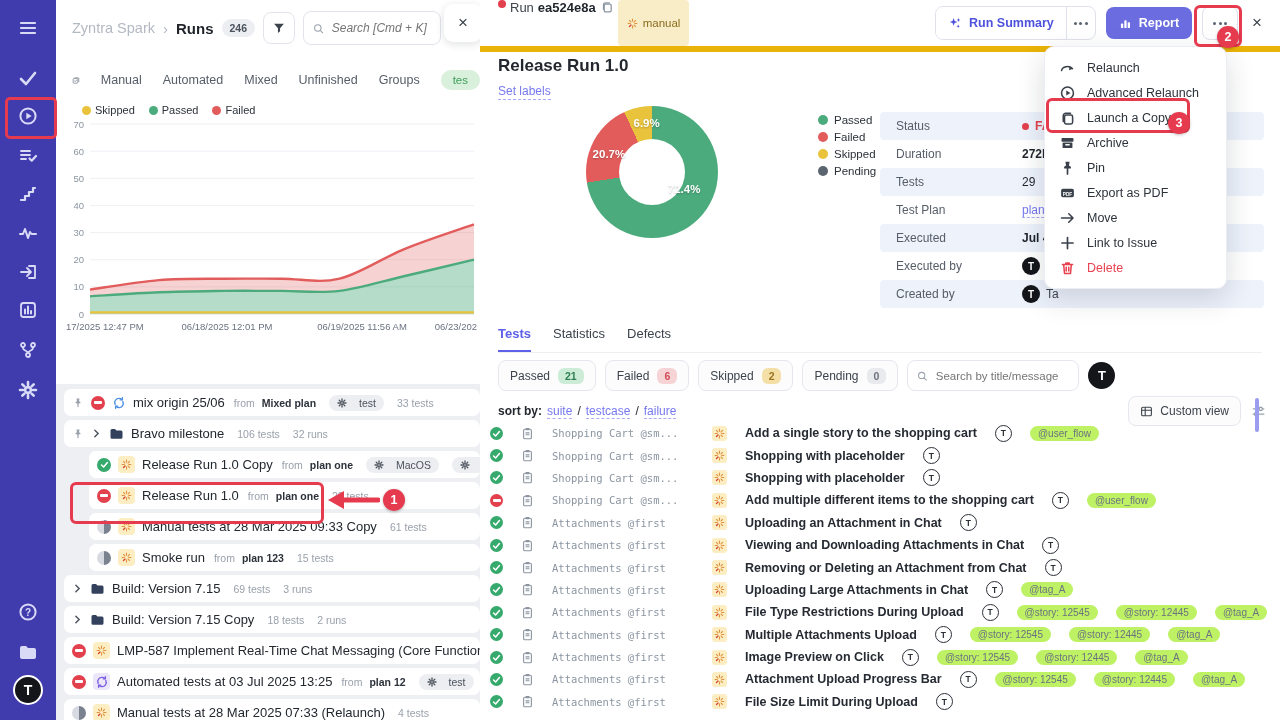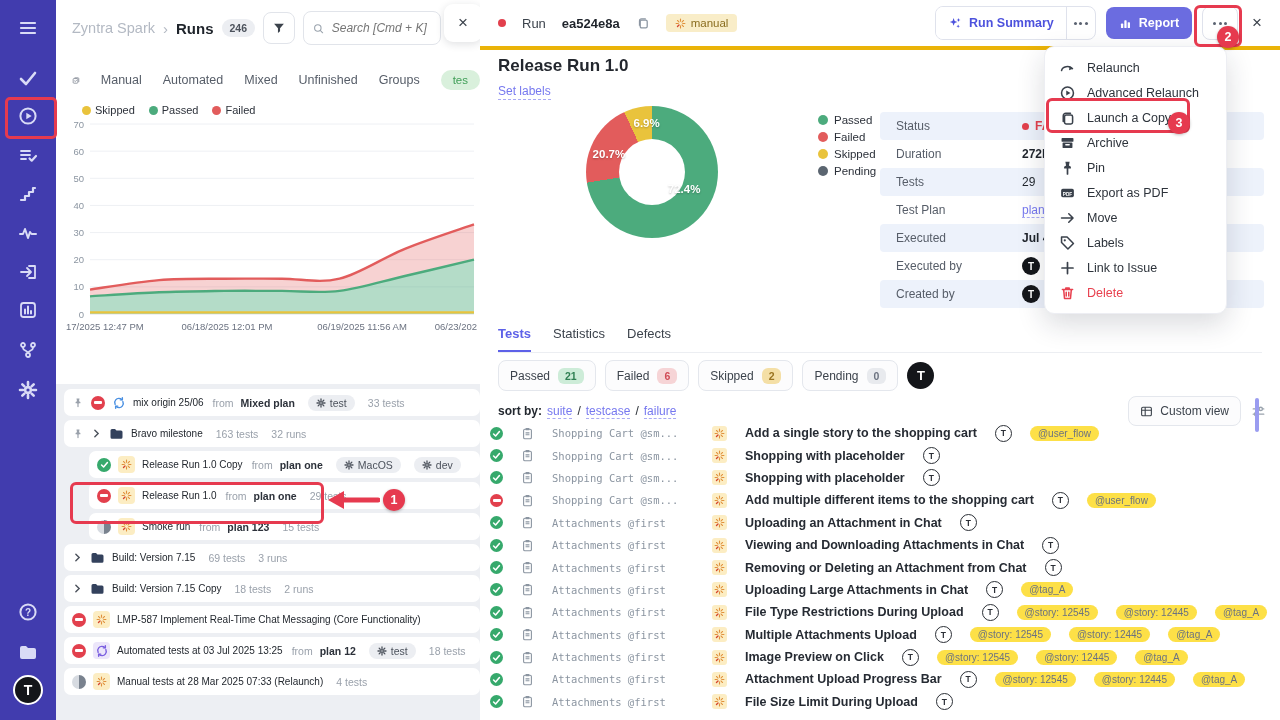--- a/index.html
+++ b/index.html
@@ -24,36 +24,36 @@
   .lp-close{position:absolute;left:388px;top:4px;width:38px;height:38px;background:#fff;border-radius:9px;box-shadow:0 2px 8px rgba(30,34,50,.14);display:flex;align-items:center;justify-content:center;font-size:17px;color:#3c434c;cursor:pointer;z-index:4;}
   .lp-tabs{position:absolute;top:64px;left:16px;right:0;height:32px;display:flex;align-items:center;gap:21px;color:#565d68;font-size:12.5px;white-space:nowrap;}
   .lp-tab{cursor:pointer;}
   .tes-chip{background:#d9f0dc;color:#3f9e57;border-radius:10px;padding:4px 12px;font-size:11.5px;cursor:pointer;}
   .lp-chart{position:absolute;top:100px;left:8px;width:414px;height:250px;}
   .lp-legend{display:flex;gap:14px;align-items:center;padding:4px 0 2px 18px;font-size:11px;color:#2c313a;}
   .lp-legend .dot{width:9px;height:9px;border-radius:50%;display:inline-block;margin-right:4px;vertical-align:-1px;}
   .lp-runs{position:absolute;top:384px;bottom:0;left:0;right:0;background:#edeff3;padding:5px 0 0 8px;overflow:hidden;}
   .run-row{height:27px;margin-bottom:4px;background:#fff;border-radius:7px;display:flex;align-items:center;gap:7px;padding:0 8px;white-space:nowrap;overflow:hidden;font-size:13px;color:#23282f;cursor:pointer;position:relative;}
   .run-row.child{margin-left:25px;}
-  .run-title{font-weight:normal;color:#23282f;font-size:10px;}
+  .run-title{font-weight:normal;color:#23282f;font-size:13px;}
   .run-from{color:#9aa1ab;font-size:10.5px;margin-left:2px;}
   .run-plan{color:#2c313a;font-size:10.5px;font-weight:bold;}
   .run-meta{color:#9aa1ab;font-size:10.5px;margin-left:6px;}
-  .gear-chip{background:#eceef2;color:#4c525c;font-size:10.5px;border-radius:9px;padding:2px 8px;display:inline-flex;align-items:center;gap:4px;margin-left:6px;}
+  .gear-chip{background:#eceef2;color:#4c525c;font-size:10.5px;border-radius:9px;padding:2px 8px;display:inline-flex;align-items:center;gap:12px;margin-left:6px;}
   .mini-chip{width:17px;height:17px;border-radius:4px;display:flex;align-items:center;justify-content:center;flex:0 0 auto;}
   .chip-manual{background:#fcedc3;}
   .chip-auto{background:#ece6fa;}
   .st-dot{width:14px;height:14px;border-radius:50%;flex:0 0 auto;display:flex;align-items:center;justify-content:center;}
   .st-failed{background:#e2404d;}
   .st-failed::after{content:"";width:8px;height:2.5px;background:#fff;border-radius:1px;}
   .st-passed{background:#36a96c;}
   .st-partial{background:conic-gradient(#79828e 0 50%, #d7dbe1 0 100%);}
   
   .right-panel{position:absolute;left:480px;top:0;width:800px;height:720px;background:#fff;}
-  .rp-topbar{position:absolute;top:0;left:0;right:0;height:46px;border-bottom:4px solid #eab308;display:flex;align-items:center;padding:0 18px;gap:16px;}
+  .rp-topbar{position:absolute;top:0;left:0;right:0;height:46px;border-bottom:6px solid #eab308;display:flex;padding:0 18px;gap:4px;}
   .run-dot{width:8px;height:8px;border-radius:50%;background:#e2404d;flex:0 0 auto;}
   .run-lbl{font-size:13px;color:#3c434c;}
   .run-id{font-size:13px;font-weight:bold;color:#1f242b;}
   .badge-manual{background:#f9edc8;border-radius:4px;padding:3px 9px;display:inline-flex;align-items:center;gap:5px;font-size:11.5px;color:#8a6d1f;}
   .rp-actions{margin-left:auto;display:flex;align-items:center;gap:10px;}
   .btn-group{display:flex;border:1px solid #dfe2ec;border-radius:8px;overflow:hidden;height:32px;}
   .btn-summary{display:flex;align-items:center;gap:7px;padding:0 12px;color:#4d52dd;font-size:12.5px;font-weight:bold;background:#fff;cursor:pointer;}
   .btn-group .seg-more{display:flex;align-items:center;justify-content:center;width:28px;border-left:1px solid #dfe2ec;cursor:pointer;}
   .btn-report{height:32px;background:#6b6ce0;color:#fff;border-radius:8px;display:flex;align-items:center;gap:7px;padding:0 13px;font-size:12.5px;font-weight:bold;cursor:pointer;}
   .btn-more{width:34px;height:32px;border:1px solid #dfe2ec;border-radius:8px;display:flex;align-items:center;justify-content:center;background:#fff;cursor:pointer;}
@@ -100,21 +100,21 @@
   .sort-right{margin-left:auto;display:flex;align-items:center;gap:10px;}
   .btn-custom{height:28px;border:1px solid #e4e7ed;border-radius:8px;background:#fcfcfd;display:flex;align-items:center;gap:7px;padding:0 11px;font-size:12px;color:#3c434c;cursor:pointer;}
   
   .rp-tests{position:absolute;left:10px;top:422px;right:4px;bottom:0;overflow:hidden;}
   .t-row{height:22.4px;display:flex;align-items:center;gap:18px;white-space:nowrap;overflow:hidden;cursor:pointer;}
   .t-status{width:13px;height:13px;border-radius:50%;flex:0 0 auto;display:flex;align-items:center;justify-content:center;}
   .t-suite{font-family:"DejaVu Sans Mono",monospace;font-size:10.5px;color:#8b95a1;width:142px;flex:0 0 auto;overflow:hidden;}
   .t-chip{width:15px;height:15px;border-radius:3px;background:#fcedc3;display:flex;align-items:center;justify-content:center;flex:0 0 auto;}
   .t-title{font-size:12.5px;color:#262b33;font-weight:bold;}
   .t-avatar{width:15px;height:15px;border-radius:50%;border:1.5px solid #2b2f36;color:#2b2f36;font-size:8.5px;font-weight:bold;display:flex;align-items:center;justify-content:center;flex:0 0 auto;}
-  .t-tag{background:#fde047;color:#6b7280;font-size:10px;border-radius:8px;padding:2px 8px;flex:0 0 auto;}
+  .t-tag{background:#bef264;color:#6b7280;font-size:10px;border-radius:8px;padding:2px 8px;flex:0 0 auto;}
   
   .menu{position:absolute;left:1044px;top:46px;width:181px;background:#fff;border:1px solid #edeef3;border-radius:10px;box-shadow:0 10px 28px rgba(25,30,50,.16);padding:8px 0;z-index:20;}
   .menu-item{height:25px;display:flex;align-items:center;gap:11px;padding:0 14px;font-size:12.5px;color:#2d333b;cursor:pointer;}
   .menu-item .mi{width:17px;display:flex;justify-content:center;color:#3a414b;}
   .menu-item.danger{color:#e8414f;}
   .menu-item.danger .mi{color:#e8414f;}
   
   .ann-box{position:absolute;border:3px solid #e63a4f;border-radius:6px;z-index:30;pointer-events:none;}
   .ann-badge{position:absolute;width:22px;height:22px;border-radius:50%;background:#e63a4f;color:#fff;font-size:12.5px;font-weight:bold;display:flex;align-items:center;justify-content:center;z-index:31;box-shadow:0 1px 3px rgba(0,0,0,.25);}
   .scrollbar-thumb{position:absolute;left:1255px;top:398px;width:4px;height:34px;background:#9a9cf0;border-radius:2px;z-index:2;}
@@ -319,21 +319,21 @@
           <svg width="11" height="11" viewBox="0 0 20 20" fill="none" stroke="#4c525c" stroke-width="2.6" stroke-linecap="round">
             <path d="M7 4l6 6-6 6"></path>
           </svg>
         </span>
         <span style="display: flex;">
           <svg width="15" height="15" viewBox="0 0 20 20">
             <path d="M2 6a2 2 0 0 1 2-2h4l2 2h6a2 2 0 0 1 2 2v7a2 2 0 0 1-2 2H4a2 2 0 0 1-2-2z" fill="#33415c"></path>
           </svg>
         </span>
         <span class="run-title">Bravo milestone</span>
-        <span class="run-meta">163 tests</span>
+        <span class="run-meta">106 tests</span>
         <span class="run-meta">32 runs</span>
       </div>
       <div class="run-row child">
         <span class="st-dot st-passed">
           <svg width="9" height="9" viewBox="0 0 20 20" fill="none" stroke="#fff" stroke-width="3.4" stroke-linecap="round" stroke-linejoin="round">
             <path d="M3.5 11l4.5 4.5L16.5 5.5"></path>
           </svg>
         </span>
         <span class="mini-chip chip-manual">
           <svg width="11" height="11" viewBox="0 0 20 20">
@@ -374,20 +374,33 @@
             <g stroke="#e0913c" stroke-width="2" stroke-linecap="round">
               <path d="M10 2v4M10 14v4M2 10h4M14 10h4M4.5 4.5l2.8 2.8M12.7 12.7l2.8 2.8M15.5 4.5l-2.8 2.8"></path>
             </g>
             <path d="M7.3 12.7l-2.8 2.8" stroke="#d4452e" stroke-width="2.4" stroke-linecap="round"></path>
           </svg>
         </span>
         <span class="run-title">Release Run 1.0</span>
         <span class="run-from">from</span>
         <span class="run-plan">plan one</span>
         <span class="run-meta">29 tests</span>
+      </div>
+      <div class="run-row child">
+        <span class="st-dot st-partial"></span>
+        <span class="mini-chip chip-manual">
+          <svg width="11" height="11" viewBox="0 0 20 20">
+            <g stroke="#e0913c" stroke-width="2" stroke-linecap="round">
+              <path d="M10 2v4M10 14v4M2 10h4M14 10h4M4.5 4.5l2.8 2.8M12.7 12.7l2.8 2.8M15.5 4.5l-2.8 2.8"></path>
+            </g>
+            <path d="M7.3 12.7l-2.8 2.8" stroke="#d4452e" stroke-width="2.4" stroke-linecap="round"></path>
+          </svg>
+        </span>
+        <span class="run-title">Manual tests at 28 Mar 2025 09:33 Copy</span>
+        <span class="run-meta">61 tests</span>
       </div>
       <div class="run-row child">
         <span class="st-dot st-partial"></span>
         <span class="mini-chip chip-manual">
           <svg width="11" height="11" viewBox="0 0 20 20">
             <g stroke="#e0913c" stroke-width="2" stroke-linecap="round">
               <path d="M10 2v4M10 14v4M2 10h4M14 10h4M4.5 4.5l2.8 2.8M12.7 12.7l2.8 2.8M15.5 4.5l-2.8 2.8"></path>
             </g>
             <path d="M7.3 12.7l-2.8 2.8" stroke="#d4452e" stroke-width="2.4" stroke-linecap="round"></path>
           </svg>
@@ -604,20 +617,27 @@
         <span class="f-badge f-red">6</span>
       </span>
       <span class="f-chip">
         <span>Skipped</span>
         <span class="f-badge f-yellow">2</span>
       </span>
       <span class="f-chip">
         <span>Pending</span>
         <span class="f-badge f-gray">0</span>
       </span>
+      <span class="f-search">
+        <svg width="12" height="12" viewBox="0 0 20 20">
+          <circle cx="9" cy="9" r="6" fill="none" stroke="#9aa3ad" stroke-width="2"></circle>
+          <path d="M13.5 13.5L18 18" stroke="#9aa3ad" stroke-width="2" stroke-linecap="round"></path>
+        </svg>
+        <input placeholder="Search by title/message" style="">
+      </span>
       <span class="f-avatar">T</span>
     </div>
 
   <div class="rp-sort">
     <span style="font-weight:bold">sort by:</span>
     <span id="sort-links" style="display:flex;align-items:center">
         <span class="sort-link">suite</span>
         <span>/</span>
         <span class="sort-link">testcase</span>
         <span>/</span>
@@ -1041,29 +1061,20 @@
       <span class="mi">
         <svg width="20" height="20" viewBox="0 0 20 20" fill="none" stroke="currentColor" stroke-width="1.8" stroke-linecap="round" stroke-linejoin="round">
           <path d="M3 10h13M11.5 5l5 5-5 5"></path>
         </svg>
       </span>
       <span>Move</span>
     </div>
     <div class="menu-item">
       <span class="mi">
         <svg width="20" height="20" viewBox="0 0 20 20" fill="none" stroke="currentColor" stroke-width="1.8" stroke-linecap="round" stroke-linejoin="round">
-          <path d="M3 3h6.5L17 10.5 10.5 17 3 9.5z"></path>
-          <circle cx="6.8" cy="6.8" r="1.3" fill="currentColor" stroke="none"></circle>
-        </svg>
-      </span>
-      <span>Labels</span>
-    </div>
-    <div class="menu-item">
-      <span class="mi">
-        <svg width="20" height="20" viewBox="0 0 20 20" fill="none" stroke="currentColor" stroke-width="1.8" stroke-linecap="round" stroke-linejoin="round">
           <path d="M10 3.5v13M3.5 10h13" stroke-width="2"></path>
         </svg>
       </span>
       <span>Link to Issue</span>
     </div>
     <div class="menu-item danger">
       <span class="mi">
         <svg width="20" height="20" viewBox="0 0 20 20" fill="none" stroke="currentColor" stroke-width="1.8" stroke-linecap="round" stroke-linejoin="round">
           <path d="M4 6h12M8 6V4h4v2M5.5 6l1 10.5h7l1-10.5M8.5 9v4.5M11.5 9v4.5"></path>
         </svg>

